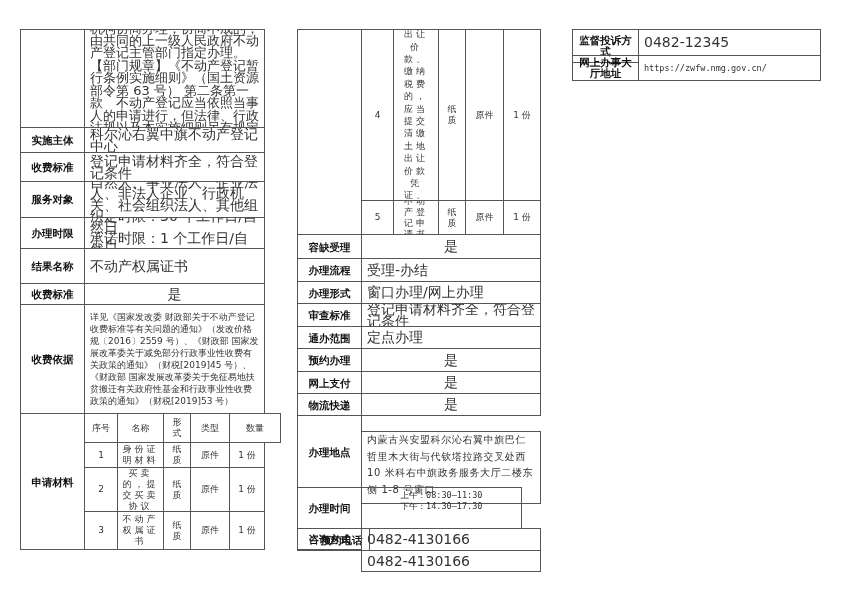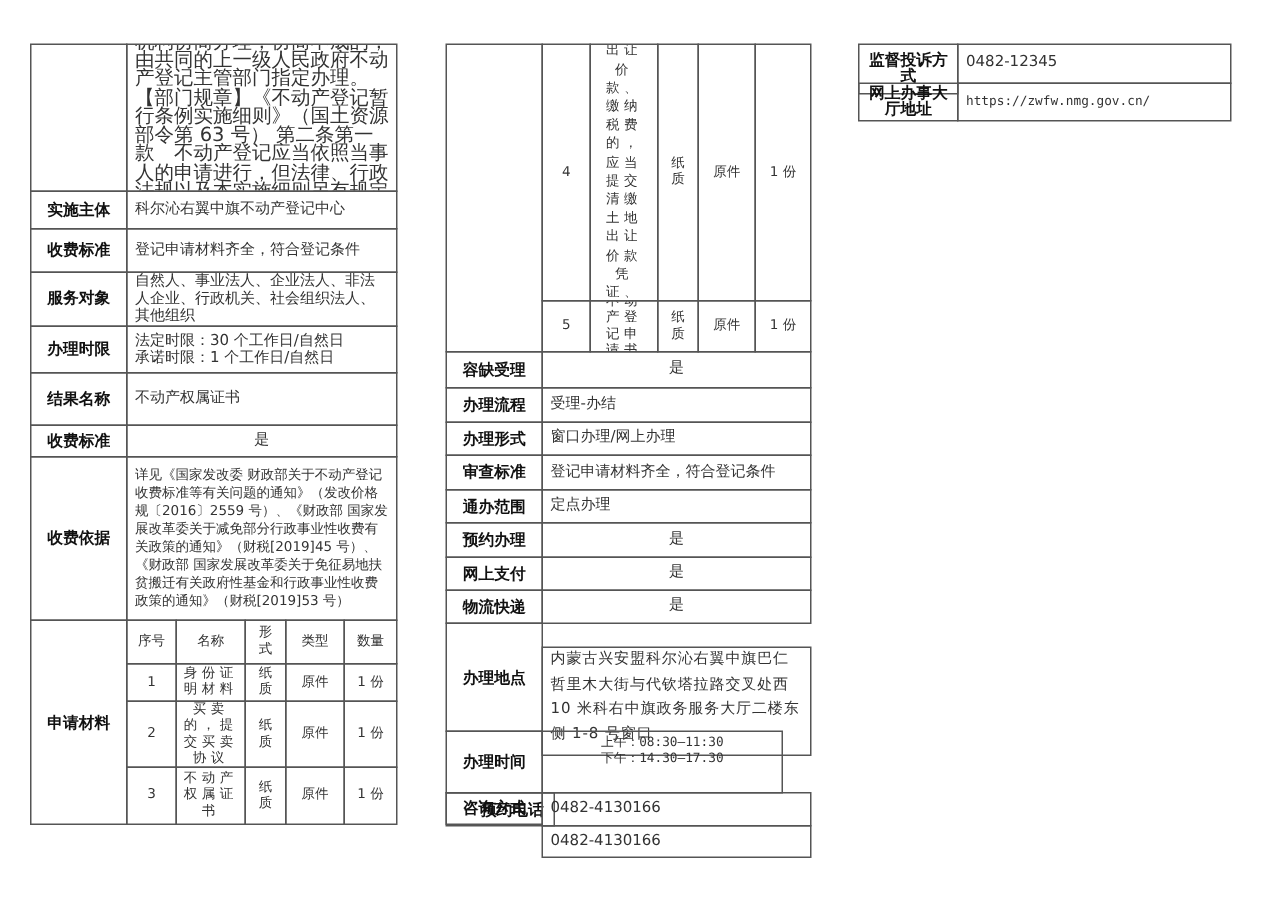--- a/index.html
+++ b/index.html
@@ -2,21 +2,21 @@
 <html><head>
 <meta charset="utf-8">
 <style>
   html, body { margin:0; padding:0; background:#ffffff; }
   body { width:848px; height:600px; position:relative; overflow:hidden;
          font-family:"DejaVu Sans", "Liberation Sans", sans-serif; color:#222; }
   .panel { position:absolute; }
   .cell { position:absolute; box-sizing:border-box; border:1px solid #555;
           display:flex; align-items:center; overflow:hidden; }
   .lbl { justify-content:center; font-size:10.5px; font-weight:bold; color:#111; text-align:center; line-height:12px; }
-  .val { font-size:10px; line-height:12.5px; padding:0 5px; color:#333; }
+  .val { font-size:14px; line-height:12.5px; padding:0 5px; color:#333; }
   .val.center { justify-content:center; text-align:center; }
   .val.top { align-items:flex-start; padding-top:2px; }
   .sub { font-size:9px; line-height:11px; justify-content:center; text-align:center; color:#333; padding:0 2px; }
   .sub.vert { line-height:11px; letter-spacing:3px; }
   .mono { font-family:"DejaVu Sans Mono", "Liberation Mono", monospace; font-size:8.5px; }
   .pre { white-space:pre-line; }
 </style>
 </head>
 <body>
 
@@ -45,21 +45,21 @@
 
   <div class="cell lbl" style="left:20px;top:304px;width:65px;height:110px;">收费依据</div>
   <div class="cell val" style="left:84px;top:304px;width:181px;height:110px;font-size:9px;line-height:12px;">详见《国家发改委 财政部关于不动产登记收费标准等有关问题的通知》（发改价格规〔2016〕2559 号）、《财政部 国家发展改革委关于减免部分行政事业性收费有关政策的通知》（财税[2019]45 号）、《财政部 国家发展改革委关于免征易地扶贫搬迁有关政府性基金和行政事业性收费政策的通知》（财税[2019]53 号）</div>
 
   <div class="cell lbl" style="left:20px;top:413px;width:65px;height:137px;">申请材料</div>
 
   <div class="cell sub" style="left:84px;top:413px;width:34px;height:30px;">序号</div>
   <div class="cell sub" style="left:117px;top:413px;width:47px;height:30px;">名称</div>
   <div class="cell sub" style="left:163px;top:413px;width:28px;height:30px;padding:0 7px;">形式</div>
   <div class="cell sub" style="left:190px;top:413px;width:40px;height:30px;">类型</div>
-  <div class="cell sub" style="left:229px;top:413px;width:36px;height:30px;">数量</div>
+  <div class="cell sub" style="left:229px;top:413px;width:52px;height:30px;">数量</div>
 
   <div class="cell sub" style="left:84px;top:442px;width:34px;height:26px;">1</div>
   <div class="cell sub vert" style="left:117px;top:442px;width:47px;height:26px;padding:0 4px;">身份证明材料</div>
   <div class="cell sub" style="left:163px;top:442px;width:28px;height:26px;padding:0 7px;">纸质</div>
   <div class="cell sub" style="left:190px;top:442px;width:40px;height:26px;">原件</div>
   <div class="cell sub" style="left:229px;top:442px;width:36px;height:26px;">1 份</div>
 
   <div class="cell sub" style="left:84px;top:467px;width:34px;height:45px;">2</div>
   <div class="cell sub vert" style="left:117px;top:467px;width:47px;height:45px;padding:0 4px;">买卖的，提交买卖协议</div>
   <div class="cell sub" style="left:163px;top:467px;width:28px;height:45px;padding:0 7px;">纸质</div>

